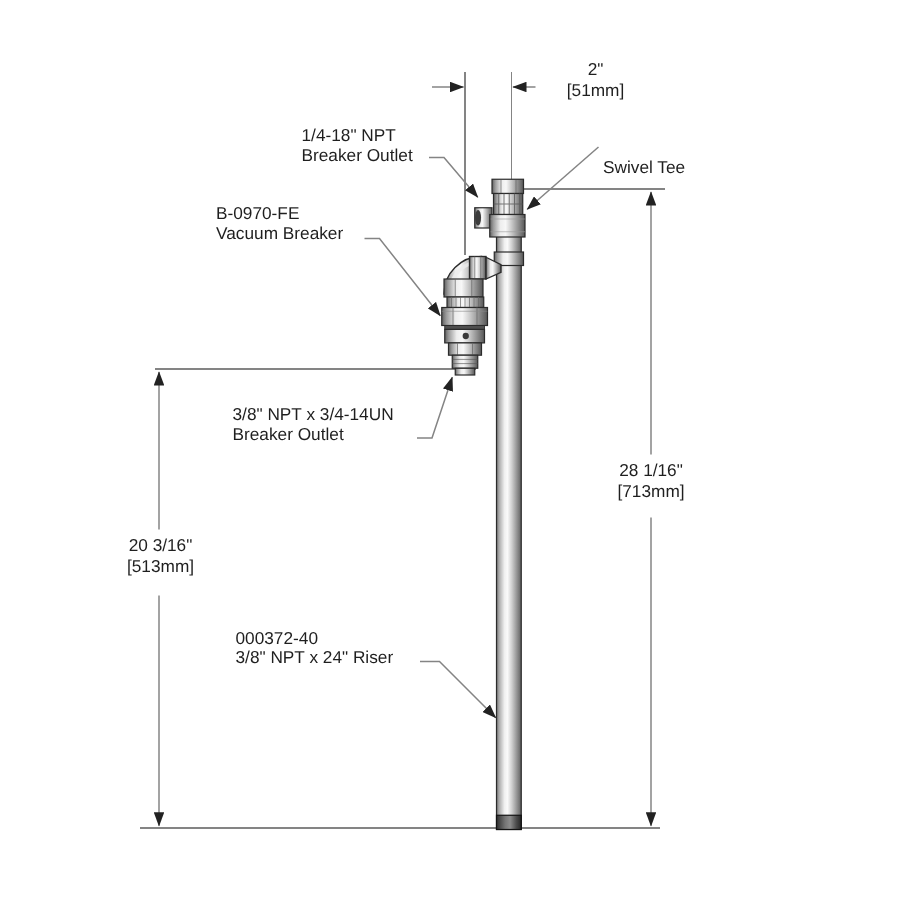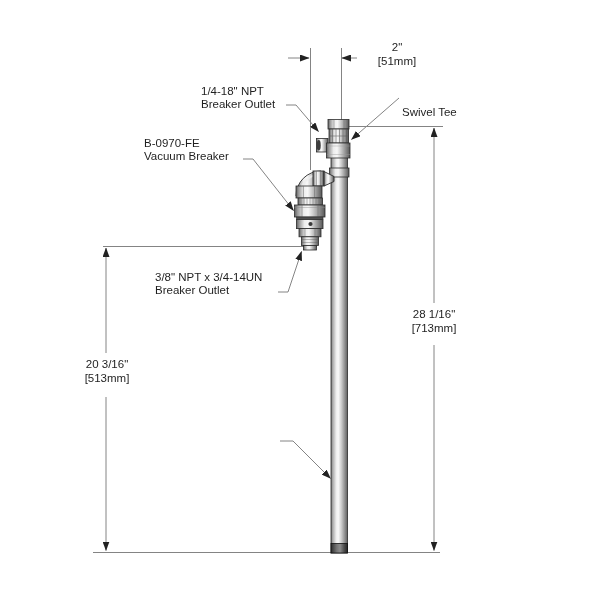--- a/index.html
+++ b/index.html
@@ -162,14 +162,18 @@
     <div>Swivel Tee</div>
   </div>
   <div class="lbl" style="left:144px;top:137px;">
     <div>B-0970-FE</div>
     <div>Vacuum Breaker</div>
   </div>
   <div class="lbl" style="left:155px;top:271px;">
     <div>3/8" NPT x 3/4-14UN</div>
     <div>Breaker Outlet</div>
   </div>
+  <div class="lbl" style="left:157px;top:420px;">
+    <div>000372-40</div>
+    <div>3/8" NPT x 24" Riser</div>
+  </div>
 
 </div>
 
 </body></html>

